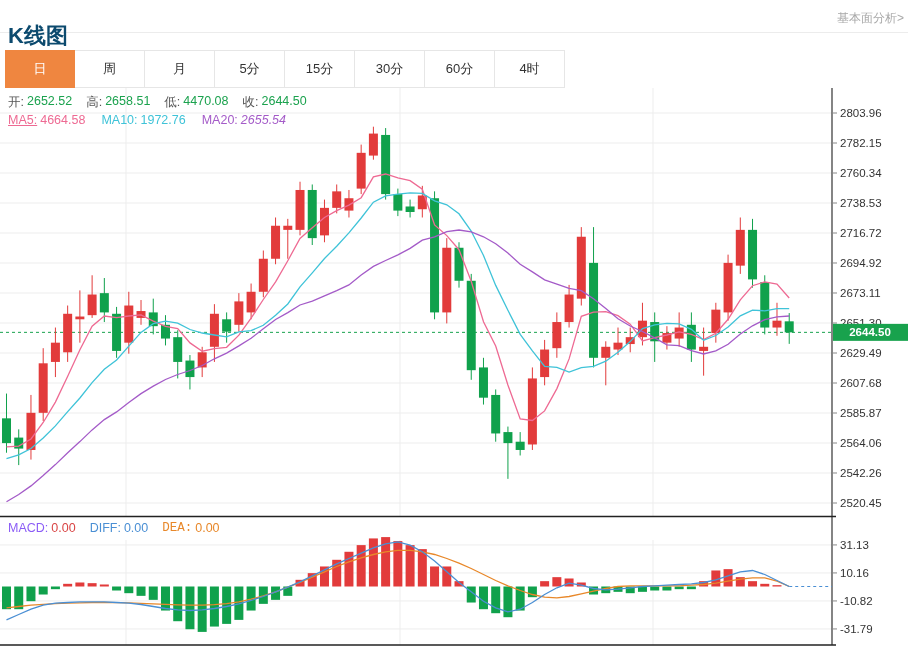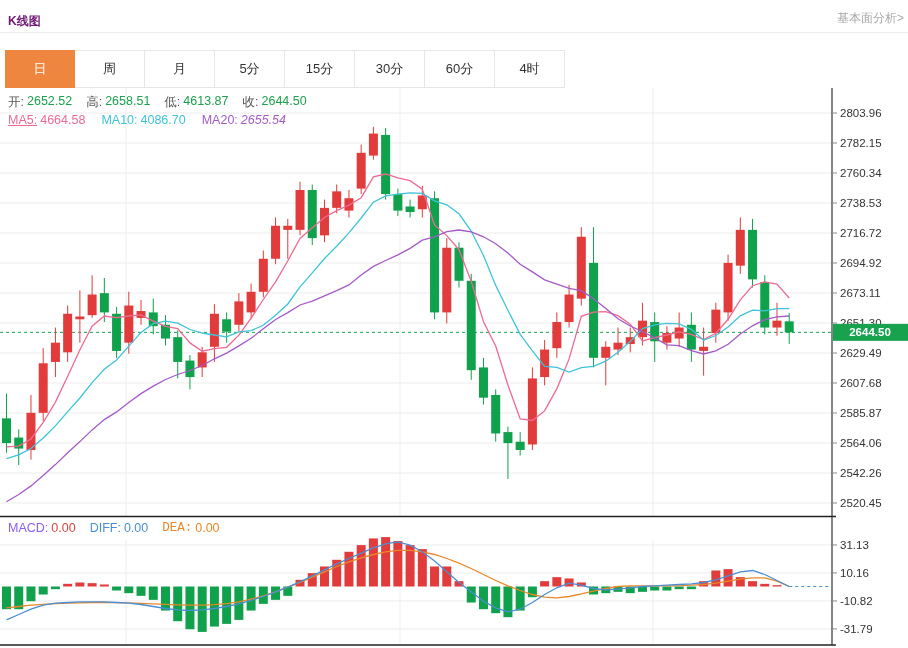--- a/index.html
+++ b/index.html
@@ -2,21 +2,21 @@
 <html><head>
 <meta charset="utf-8">
 <style>
   * { margin:0; padding:0; box-sizing:border-box; }
   html,body { width:908px; height:648px; background:#fff; overflow:hidden;
               font-family:"Liberation Sans", sans-serif; }
   .app { position:relative; width:908px; height:648px; background:#fff; }
 
   .header { position:absolute; top:0; left:0; width:908px; height:33px;
             border-bottom:1px solid #ececec; }
-  .title  { position:absolute; left:8px; top:13px; font-size:12px; font-weight:bold; color:#701a75; }
+  .title  { position:absolute; left:8px; top:21px; font-size:22px; font-weight:bold; color:#0c4a6e; }
   .hlink  { position:absolute; right:4px; top:10px; font-size:12px; color:#a8a8a8;
             text-decoration:none; cursor:pointer; }
 
   .tabs { position:absolute; top:50px; left:5px; height:38px; display:flex; }
   .tab  { width:70px; height:38px; line-height:36px; text-align:center; font-size:13px;
           color:#333; background:#fff; border:1px solid #e6e6e6; border-left:none; cursor:pointer; }
   .tab:first-child { border-left:1px solid #e6e6e6; }
   .tab.selected { color:#fff; border-color:transparent; }
 
   .chart-wrap { position:absolute; top:88px; left:0; width:908px; height:560px; }
@@ -338,36 +338,36 @@
       <span class="pair">
           <span class="lbl">开:</span>
           <span class="val" style="color: rgb(27, 162, 78);">2652.52</span>
         </span>
       <span class="pair">
           <span class="lbl">高:</span>
           <span class="val" style="color: rgb(27, 162, 78);">2658.51</span>
         </span>
       <span class="pair">
           <span class="lbl">低:</span>
-          <span class="val" style="color: rgb(27, 162, 78);">4613.87</span>
+          <span class="val" style="color: rgb(27, 162, 78);">4470.08</span>
         </span>
       <span class="pair">
           <span class="lbl">收:</span>
           <span class="val" style="color: rgb(27, 162, 78);">2644.50</span>
         </span>
     </div>
 
     <div class="legend legend-ma">
       <span class="pair">
           <span style="color: rgb(238, 106, 147); text-decoration: underline;">MA5:</span>
           <span style="color: rgb(238, 106, 147);">4664.58</span>
         </span>
       <span class="pair">
           <span style="color: rgb(63, 195, 216);">MA10:</span>
-          <span style="color: rgb(63, 195, 216);">4086.70</span>
+          <span style="color: rgb(63, 195, 216);">1972.76</span>
         </span>
       <span class="pair">
           <span style="color: rgb(164, 91, 200);">MA20:</span>
           <span style="color: rgb(164, 91, 200); font-style: italic;">2655.54</span>
         </span>
     </div>
 
     <div class="legend legend-macd">
       <span class="pair">
           <span style="color: #8b5cf6;">MACD:</span>

